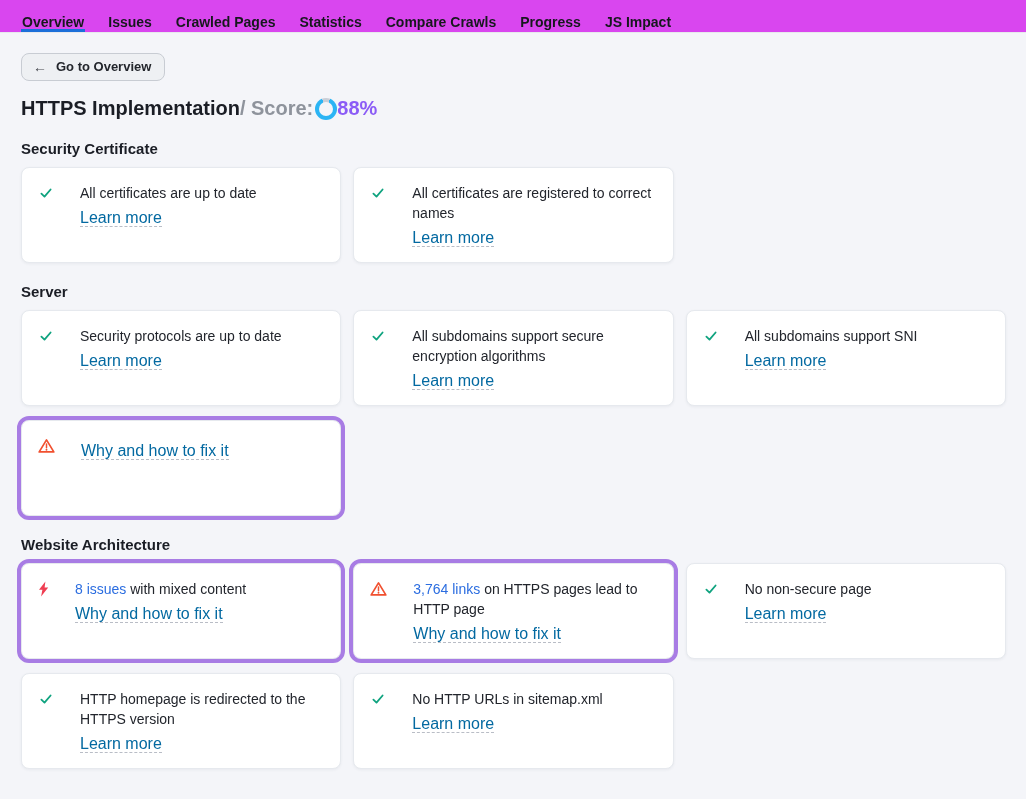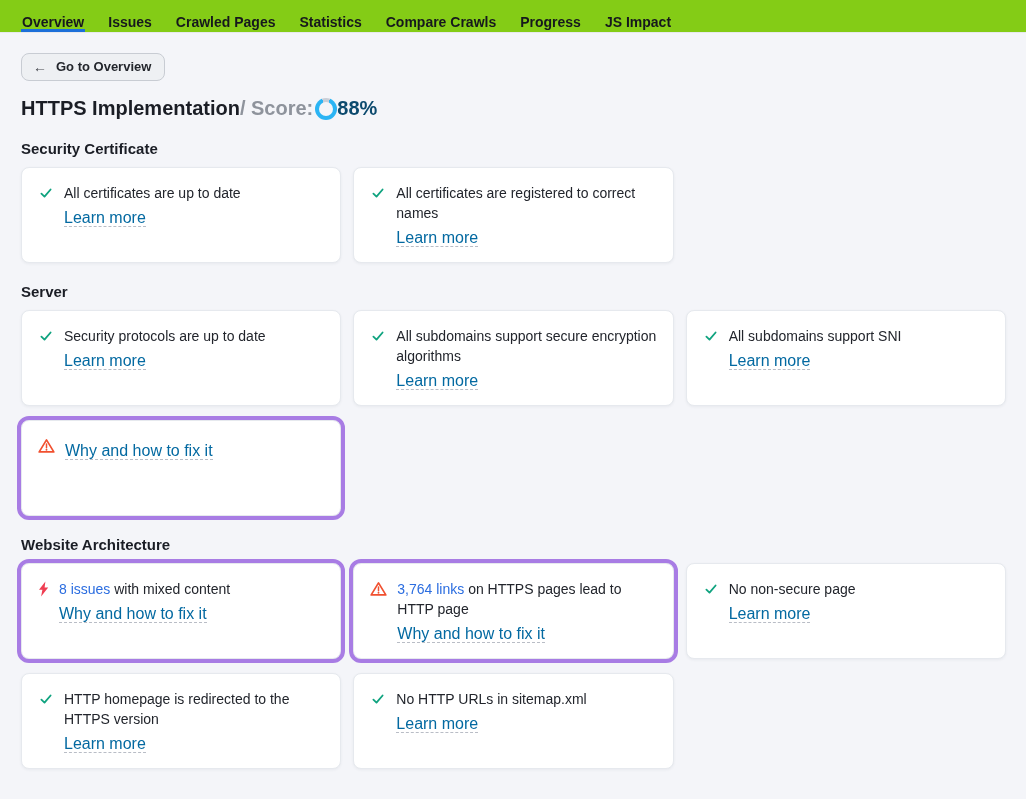--- a/index.html
+++ b/index.html
@@ -4,21 +4,21 @@
 <style>
   * { box-sizing: border-box; margin: 0; padding: 0; }
   html, body { background: #f4f5f9; }
   body {
     width: 1026px; min-height: 799px;
     font-family: "Liberation Sans", "DejaVu Sans", sans-serif;
     color: #22252c;
   }
   
   .top-nav {
-    background: #84cc16;
+    background: #d946ef;
     display: flex; align-items: stretch; gap: 22px;
     padding: 12px 0 0 21px;
     border-bottom: 1px solid #e7e9ed;
     height: 33px;
   }
   .tab {
     display: flex; align-items: center;
     font-size: 14px; font-weight: 600; color: #16181d;
     cursor: pointer; position: relative; padding: 0 1px;
     white-space: nowrap;
@@ -36,21 +36,21 @@
     font-family: inherit; font-size: 13px; font-weight: 600; color: #23262c;
     cursor: pointer;
   }
   .back-arrow { font-size: 14px; line-height: 1; color: #44474e; }
   h1 {
     margin-top: 16px;
     display: flex; align-items: center; gap: 0;
     font-size: 20px; font-weight: 700; color: #1a1d25;
   }
   h1 .muted { color: #8e939c; }
-  h1 .score-num { color: #0c4a6e; }
+  h1 .score-num { color: #8b5cf6; }
   .score-ring {
     width: 22px; height: 22px; border-radius: 50%;
     position: relative; flex: 0 0 auto; margin-left: 2px;
   }
   .score-ring::after {
     content: ""; position: absolute; inset: 4px;
     background: #f4f5f9; border-radius: 50%;
   }
   h2 {
     margin: 20px 0 10px;
@@ -61,21 +61,21 @@
     grid-template-columns: repeat(3, 1fr);
     gap: 14px 12px;
   }
   .card {
     background: #fff;
     border: 1px solid #e6e9ee;
     border-radius: 8px;
     box-shadow: 0 1px 3px rgba(40,50,70,.06);
     padding: 15px 16px;
     min-height: 96px;
-    display: flex; gap: 10px; align-items: flex-start;
+    display: flex; gap: 26px; align-items: flex-start;
   }
   .card.highlight {
     outline: 4px solid #a87ce4;
     outline-offset: 0px;
   }
   .icon { flex: 0 0 auto; margin-top: 2px; display: inline-flex; }
   .card-text { font-size: 14px; line-height: 20px; color: #22252c; }
   .count-link { color: #2b6de0; text-decoration: none; cursor: pointer; }
   .action-link {
     display: inline-block; margin-top: 7px;

